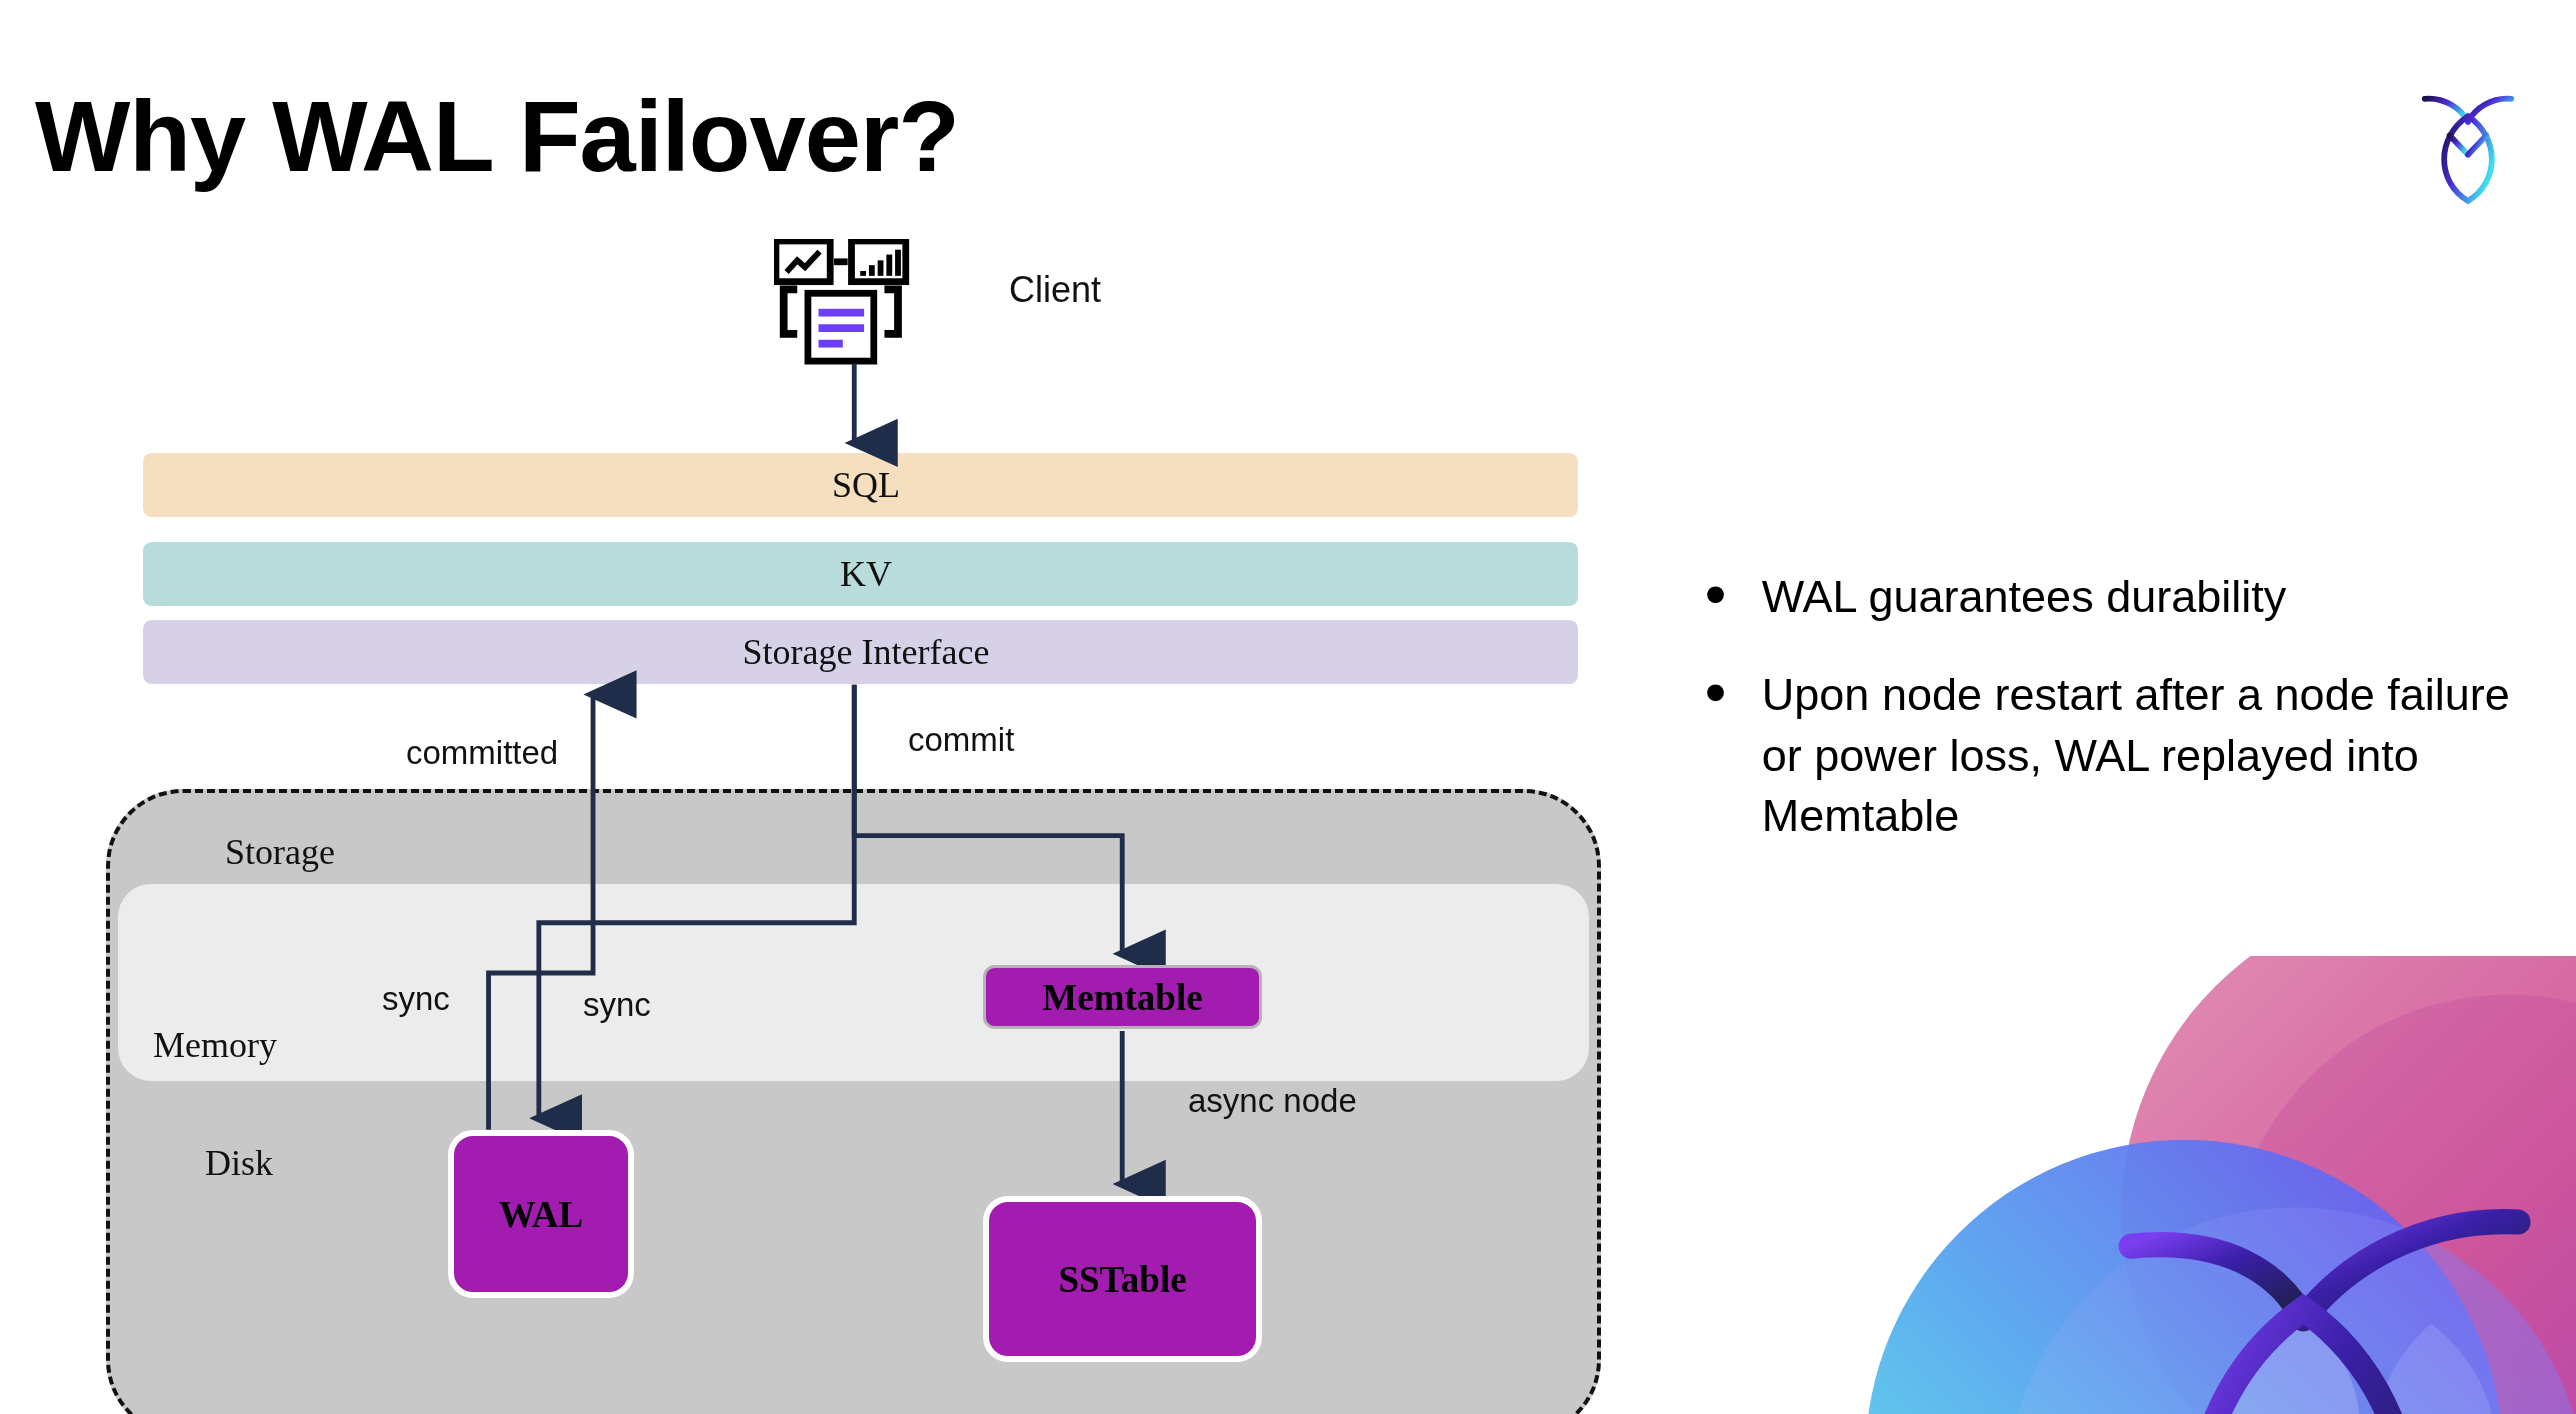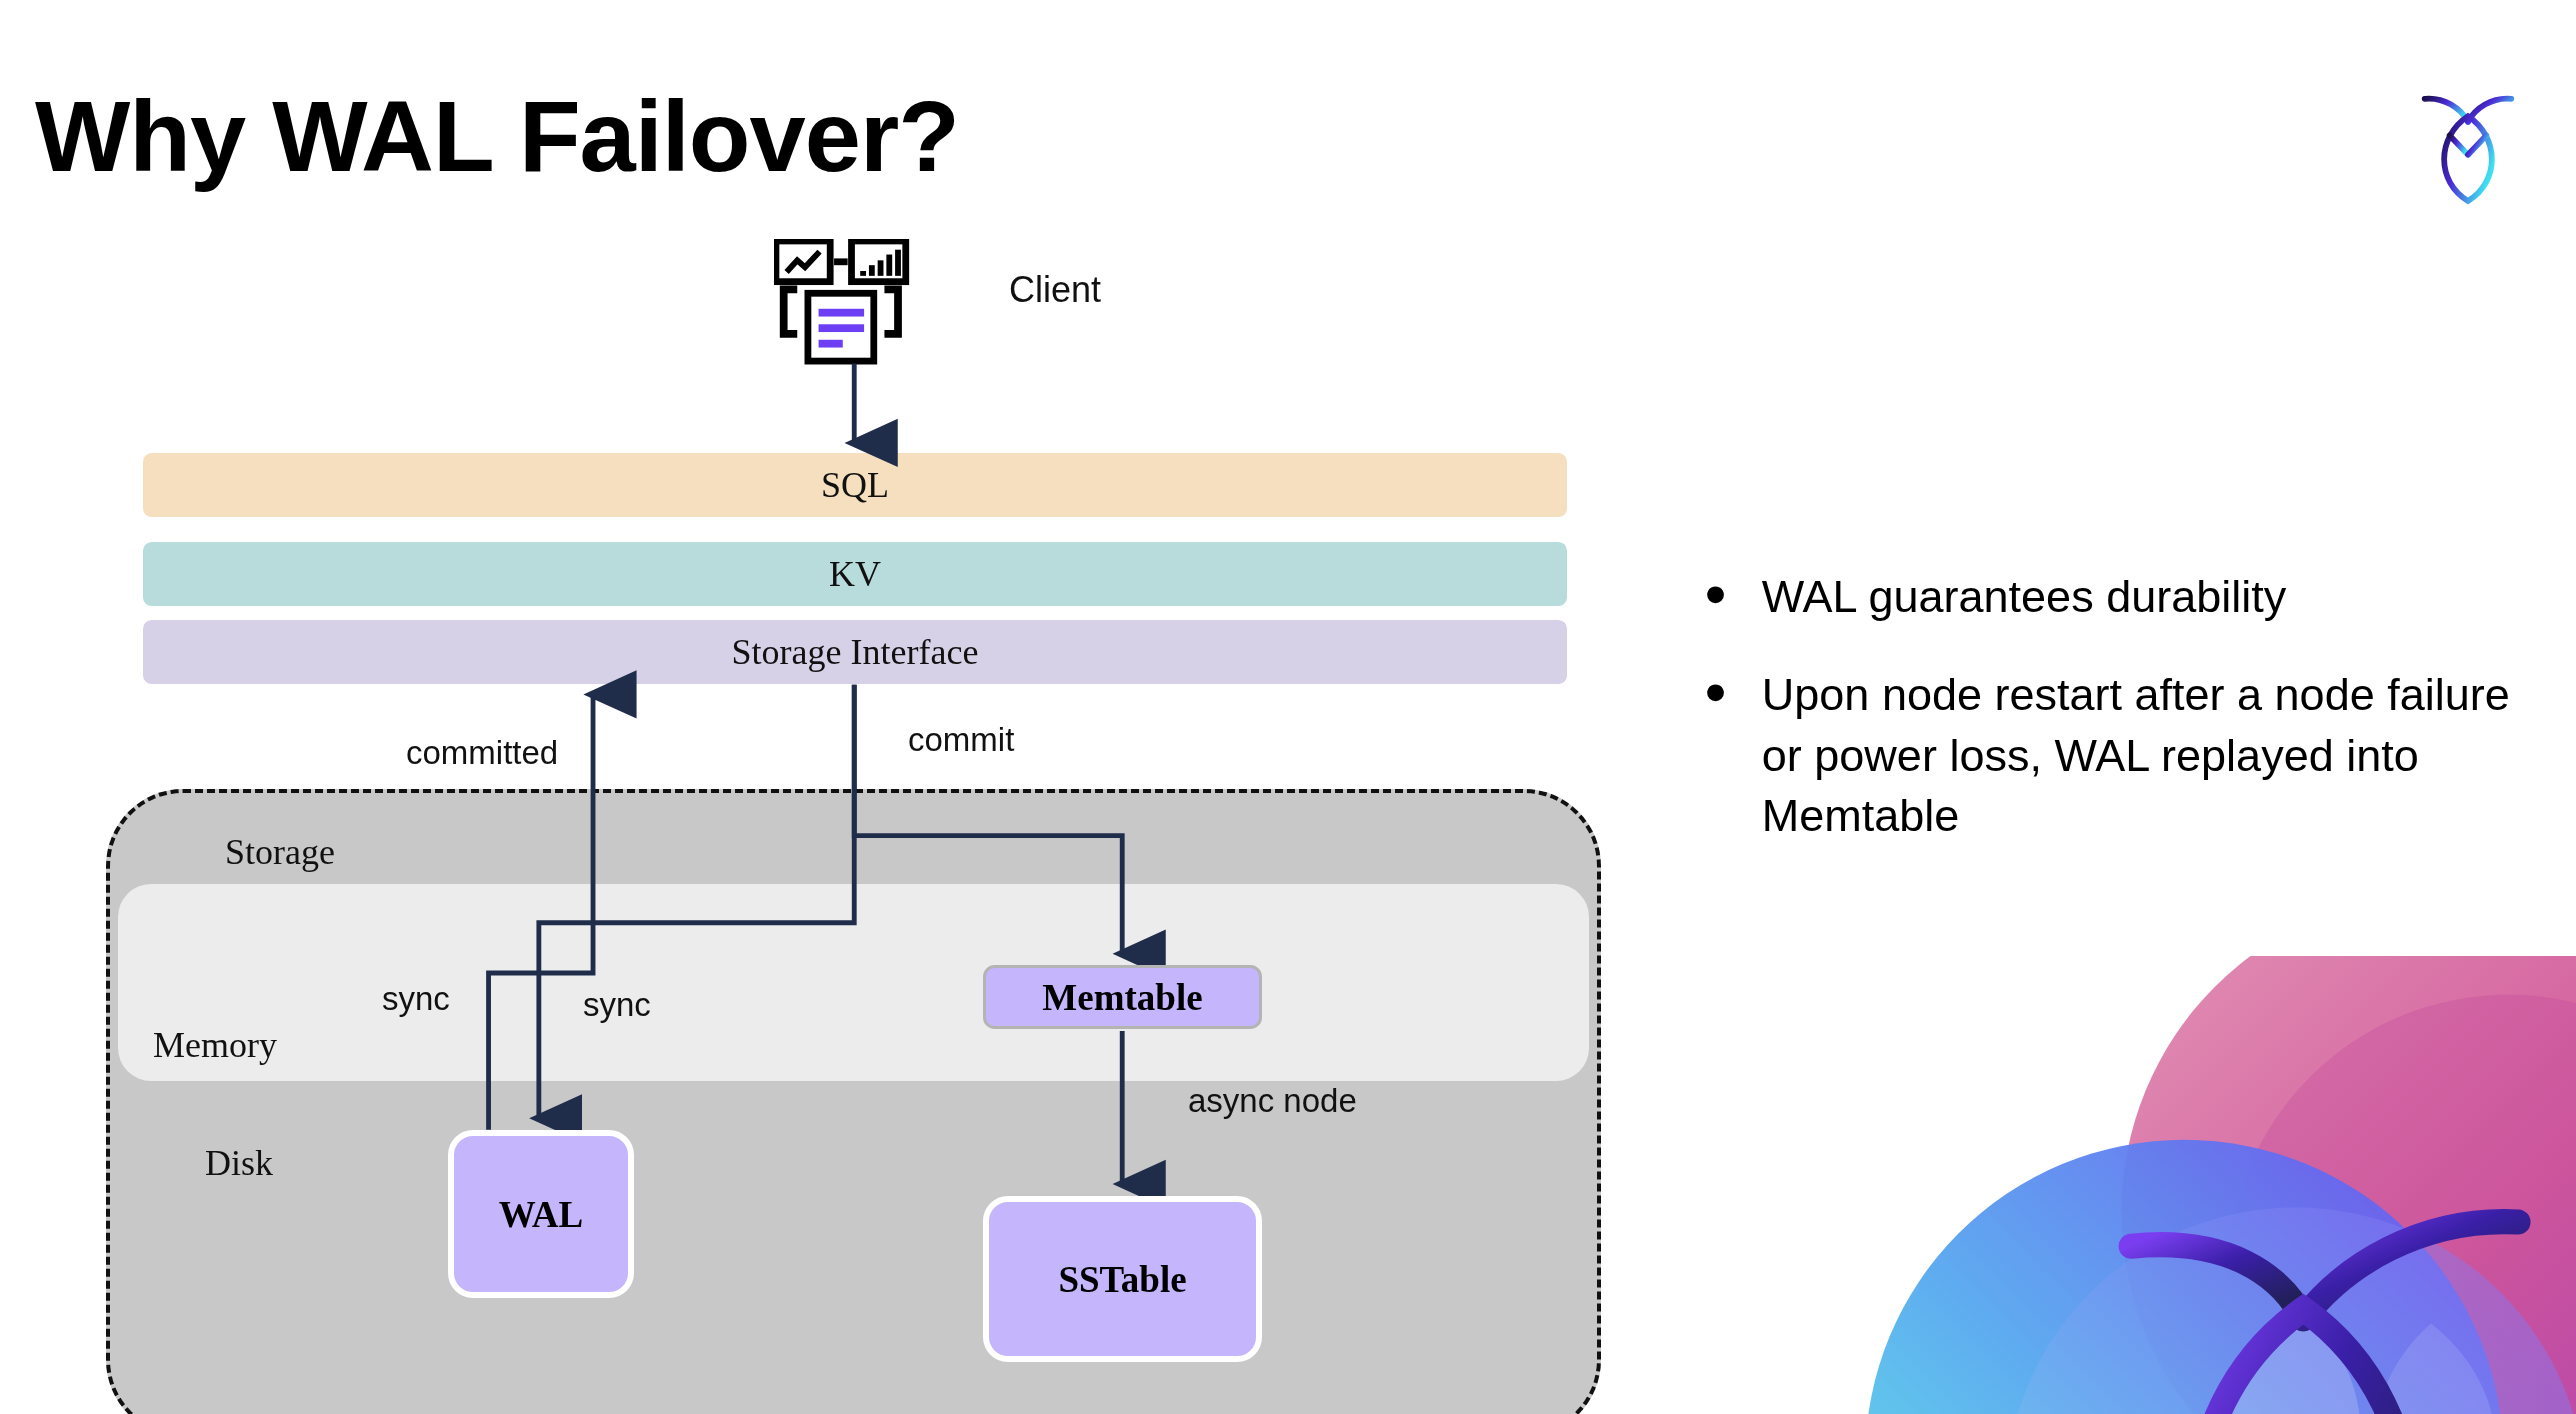--- a/index.html
+++ b/index.html
@@ -65,20 +65,21 @@
     left: 143px;
     width: 1424px;
     height: 64px;
     border-radius: 8.7px;
     display: flex;
     align-items: center;
     justify-content: center;
     font-family: "Liberation Serif", serif;
     font-size: 36px;
     color: #111111;
+    padding-left: 11px;
   }
   #bar-sql { top: 409px; background: #f5dfbf; }
   #bar-kv  { top: 498px; background: #b8dbdb; }
   #bar-si  { top: 576px; background: #d6d1e6; }
 
   
   #pebble-box {
     position: absolute;
     left: 106px;
     top: 745px;
@@ -109,21 +110,21 @@
   #label-pebble { left: 225px; top: 787px; }
   #label-memory { left: 153px; top: 980px; }
   #label-disk   { left: 205px; top: 1098px; }
 
   
   .node-box {
     position: absolute;
     display: flex;
     align-items: center;
     justify-content: center;
-    background: #c4b5fd;
+    background: #a21caf;
     font-family: "Liberation Serif", serif;
     font-weight: bold;
     font-size: 37px;
     color: #000000;
     box-sizing: border-box;
     white-space: nowrap;
   }
   #node-memtable {
     left: 983px; top: 921px; width: 279px; height: 64px;
     border: 3.9px solid #b4b4b4;

